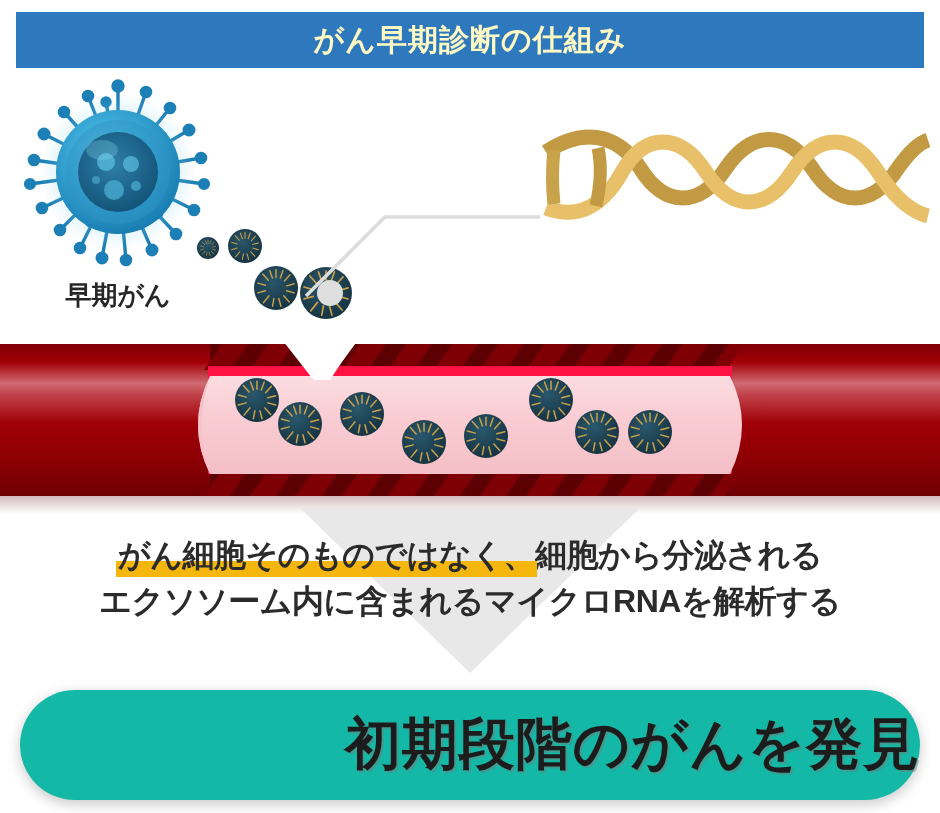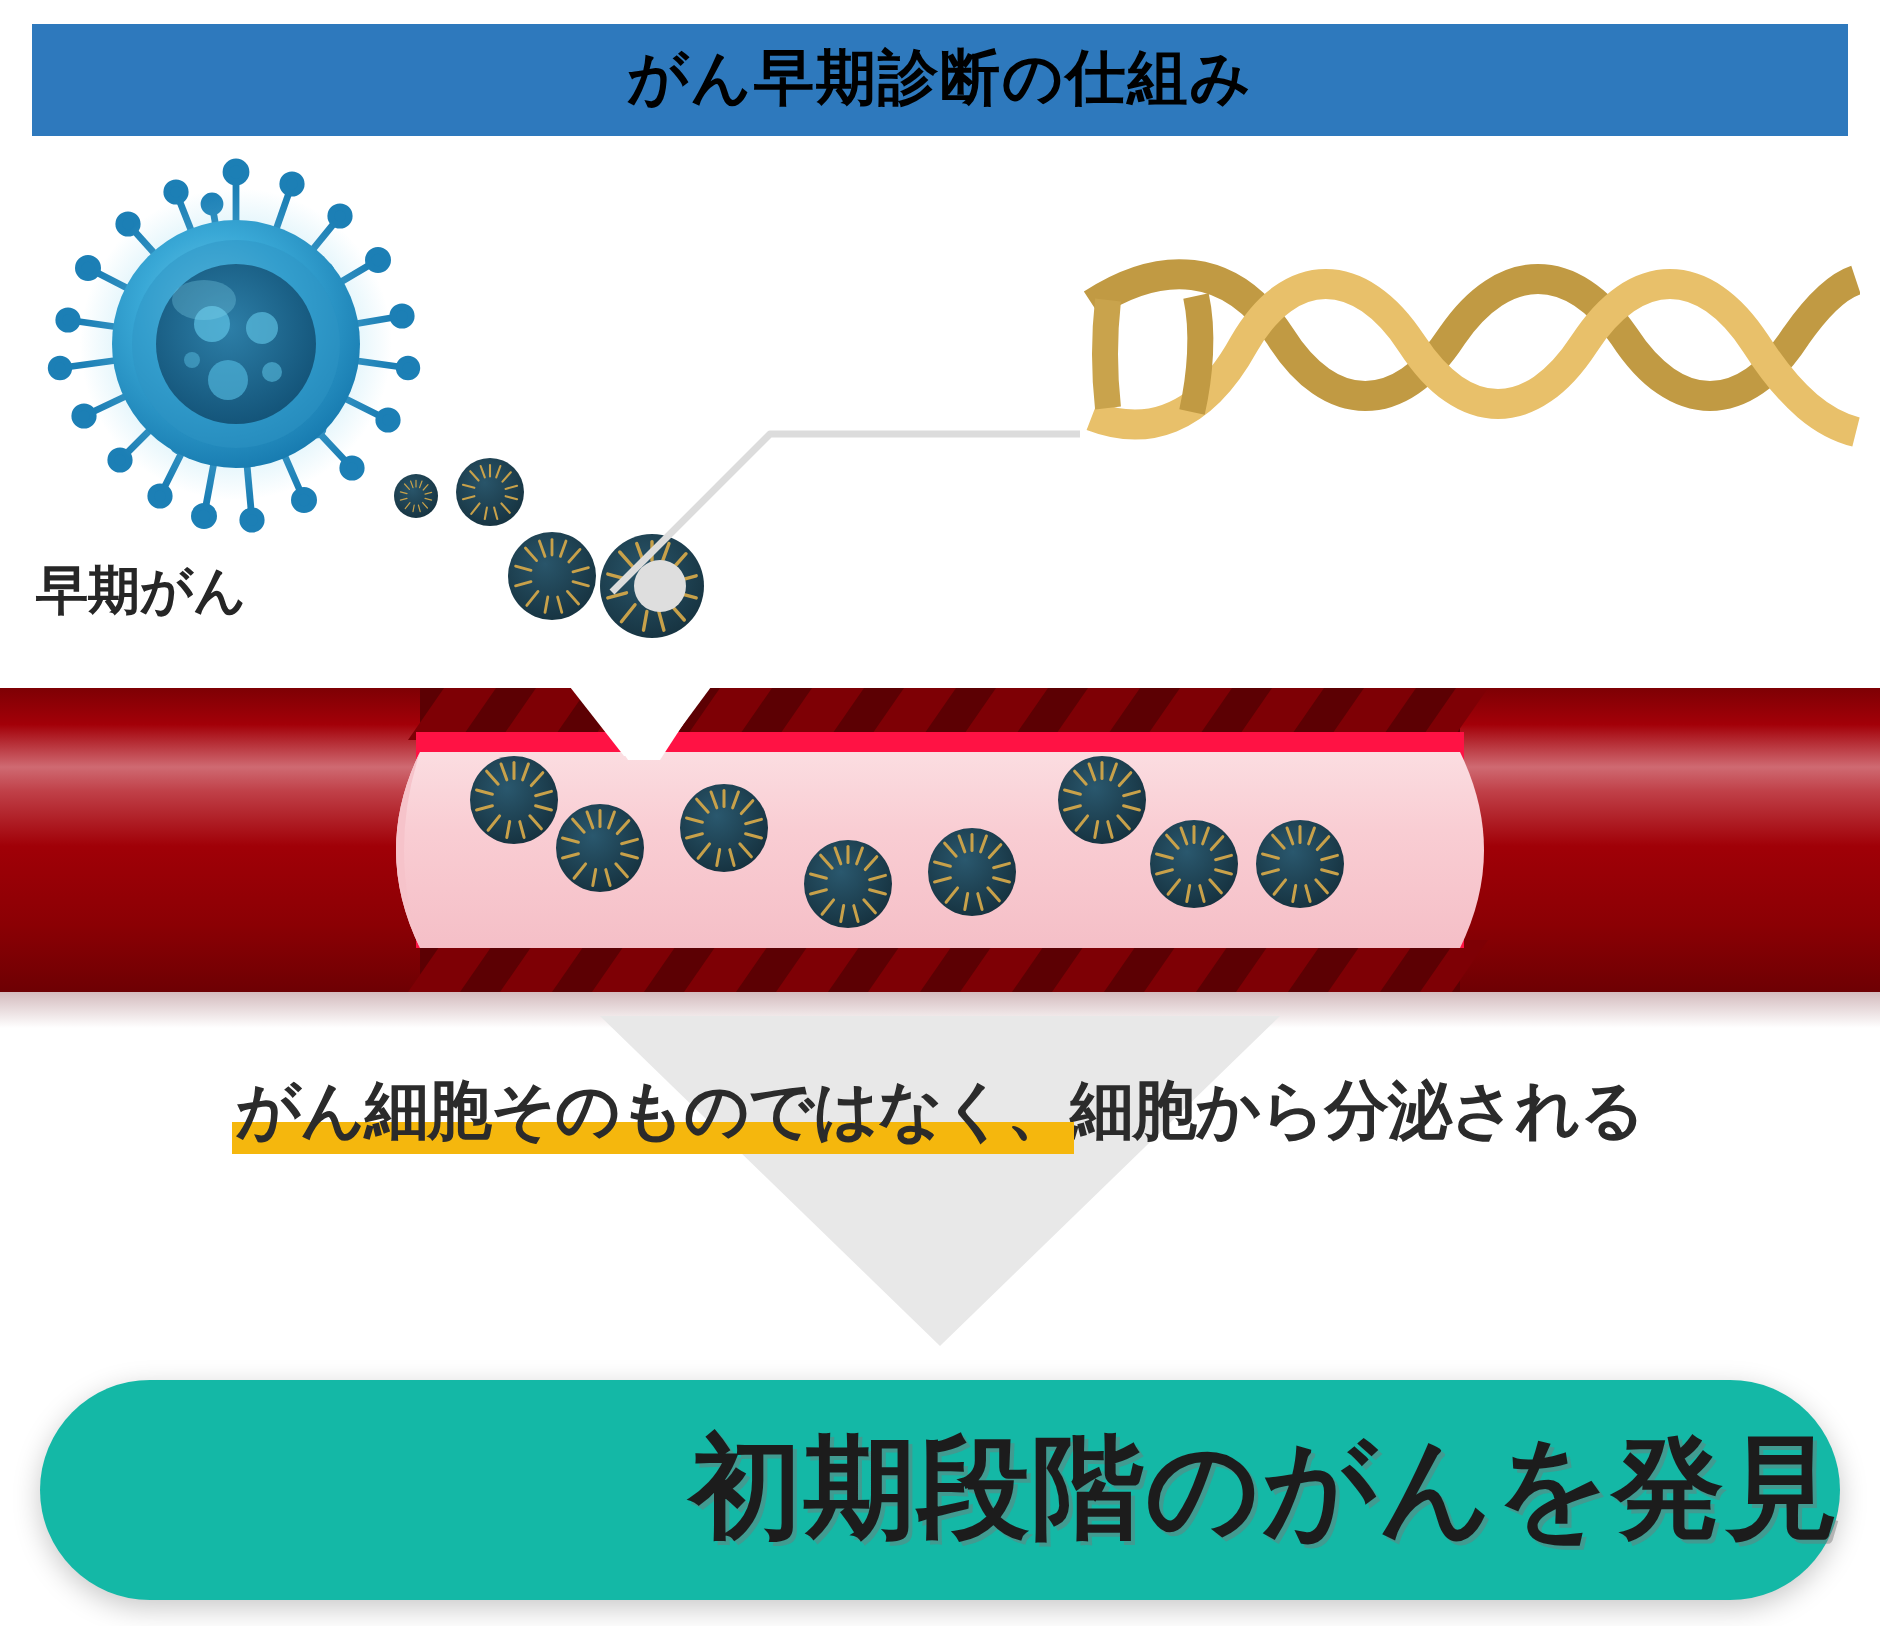--- a/index.html
+++ b/index.html
@@ -17,38 +17,39 @@
 
   
   .header-banner {
     position:absolute;
     left:16px; top:12px;
     width:908px; height:56px;
     background:#2E79BD;
     display:flex; align-items:center; justify-content:center;
   }
   .header-title {
-    color:#000000;
+    color:#fef9c3;
     font-size:30px;
     font-weight:bold;
     letter-spacing:1px;
     line-height:1;
     white-space:nowrap;
   }
 
   
   .cancer-cell {
     position:absolute;
     left:18px; top:72px;
     width:200px; height:200px;
   }
   .cell-label {
     position:absolute;
     left:18px; top:278px;
     width:200px;
+    text-align:center;
     font-size:26px;
     font-weight:bold;
     color:#262626;
     white-space:nowrap;
   }
 
   
   .exo-chain { position:absolute; left:190px; top:228px; width:170px; height:105px; }
 
   
@@ -451,19 +452,20 @@
   </div>
 
   <div class="chevron-bg">
     <svg width="340" height="170" viewBox="0 0 340 170">
       <polygon points="0,0 340,0 170,165" fill="#E8E8E8"></polygon>
     </svg>
   </div>
 
   <div class="desc-block">
     <div class="desc-line"><span class="hl-wrap"><span>がん細胞そのものではなく、</span></span><span>細胞から分泌される</span></div>
+    <div class="desc-line">エクソソーム内に含まれるマイクロRNAを解析する</div>
   </div>
 
   <div class="result-pill">
     <div class="result-text">初期段階のがんを発見</div>
   </div>
 
 </div>
 
 </body></html>

